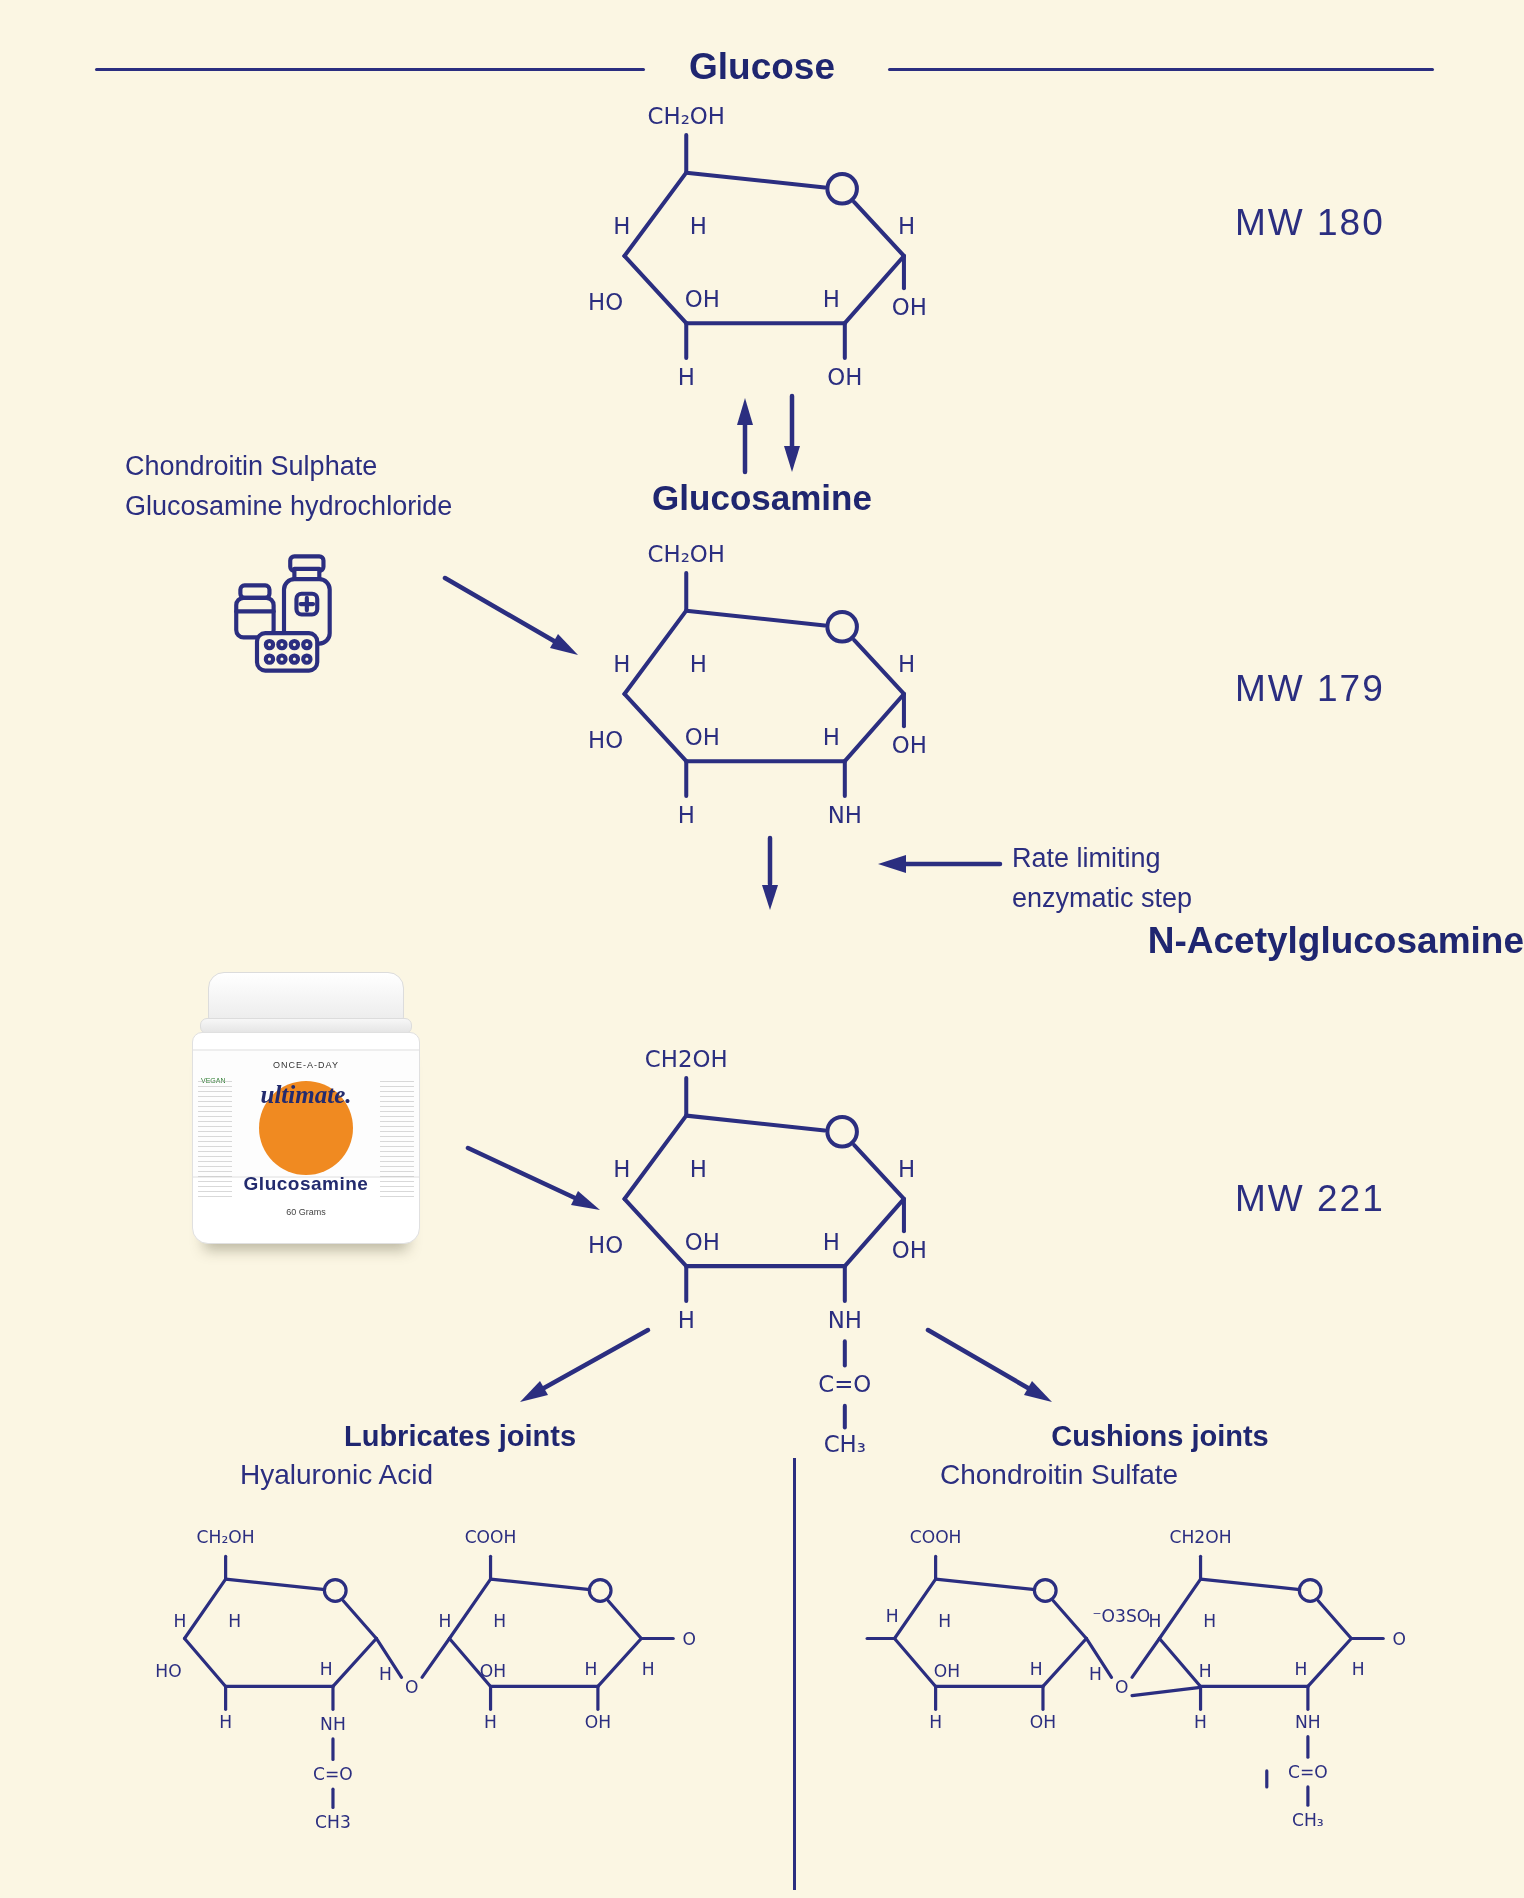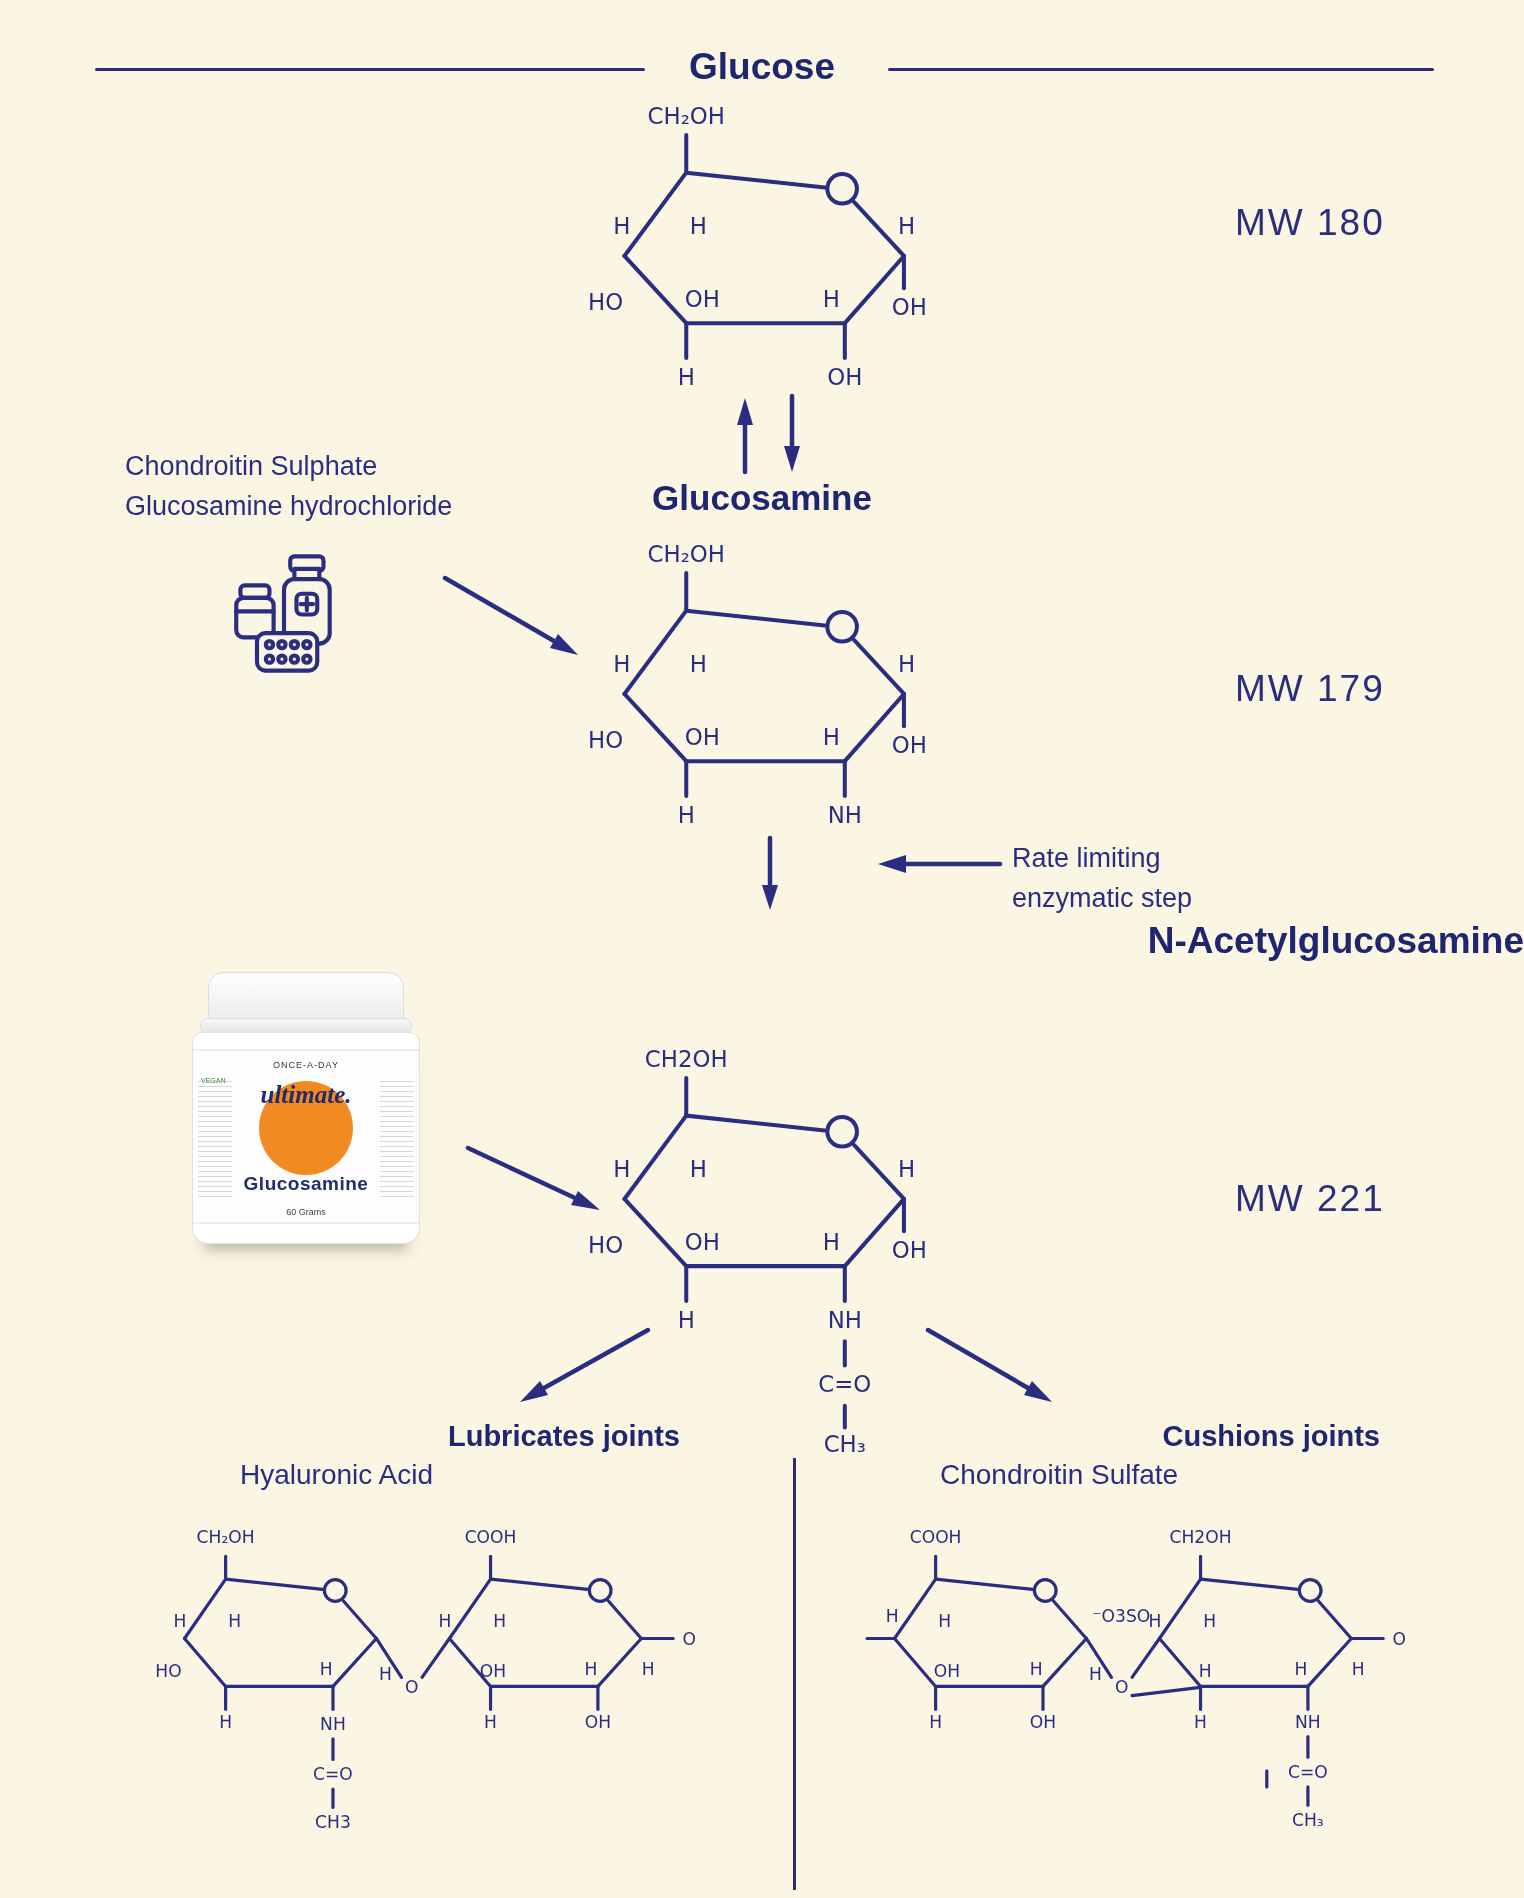--- a/index.html
+++ b/index.html
@@ -4,21 +4,21 @@
 <style>
   * { margin:0; padding:0; box-sizing:border-box; }
   html,body { background:#fbf6e3; }
   .canvas { position:relative; width:1524px; height:1898px; background:#fbf6e3;
             font-family:"Liberation Sans", sans-serif; overflow:hidden; }
   .abs { position:absolute; }
   .title { color:#1f2670; font-weight:bold; }
   .rule { position:absolute; height:3px; background:#2b2e80; border-radius:2px; }
   .mw { position:absolute; font-size:37px; color:#2b2e80; letter-spacing:2px; }
   .bodytext { font-size:27px; color:#2b2e80; line-height:40px; }
-  .heading-bold { font-size:29px; font-weight:bold; color:#1f2670; text-align:right; }
+  .heading-bold { font-size:29px; font-weight:bold; color:#1f2670; text-align:center; }
   .heading-sub { font-size:28px; color:#2b2e80; text-align:left; margin-top:6px; }
   svg text { font-family:"DejaVu Sans", sans-serif; fill:#2b2e80; }
   .atom  { font-size:17px; text-anchor:middle; }
   .atom-s{ font-size:15px; text-anchor:middle; }
   .bond  { stroke:#2b2e80; stroke-width:3; fill:none; stroke-linecap:round; }
   .bond-s{ stroke:#2b2e80; stroke-width:2.8; fill:none; stroke-linecap:round; }
   .ring-o{ stroke:#2b2e80; stroke-width:3; fill:#fbf6e3; }
   .ring-os{ stroke:#2b2e80; stroke-width:2.8; fill:#fbf6e3; }
   .arrow { stroke:#2b2e80; stroke-width:4.5; fill:none; stroke-linecap:round; }
   .ahead { fill:#2b2e80; stroke:none; }
@@ -27,21 +27,21 @@
   .divider { position:absolute; width:3px; background:#2b2e80; }
   
   .jar-lid { position:absolute; left:22px; top:0; width:196px; height:50px;
     background:linear-gradient(180deg,#ffffff,#ececec); border:1px solid #dcdcdc;
     border-radius:16px 16px 5px 5px; }
   .jar-rim { position:absolute; left:14px; top:46px; width:212px; height:16px;
     background:linear-gradient(180deg,#f7f7f7,#e4e4e4); border:1px solid #dcdcdc; border-radius:7px; }
   .jar-body { position:absolute; left:6px; top:60px; width:228px; height:212px;
     background:#ffffff; border:1px solid #e0e0e0; border-radius:10px 10px 16px 16px;
     box-shadow:0 18px 14px -12px rgba(70,65,40,0.35); }
-  .jar-label { position:absolute; left:0; top:16px; right:0; height:175px;
+  .jar-label { position:absolute; left:0; top:16px; right:0; height:129px;
     border-top:2px solid #eeeeee; border-bottom:2px solid #eeeeee; background:#fdfdfd;text-decoration:underline; }
   .jar-once { position:absolute; top:9px; width:100%; text-align:center; font-size:9px;
     letter-spacing:1px; color:#333; }
   .jar-vegan { position:absolute; left:8px; top:26px; font-size:7px; color:#2e7d32; }
   .jar-circle { position:absolute; left:50%; top:30px; transform:translateX(-50%);
     width:94px; height:94px; border-radius:50%; background:#f08a21;
     display:flex; align-items:flex-start; justify-content:center; }
   .jar-brand { font-family:"Liberation Serif", serif; font-size:25px; font-weight:bold;
     font-style:italic; color:#232b6e; }
   .jar-name { position:absolute; top:122px; width:100%; text-align:center; font-size:19px;

